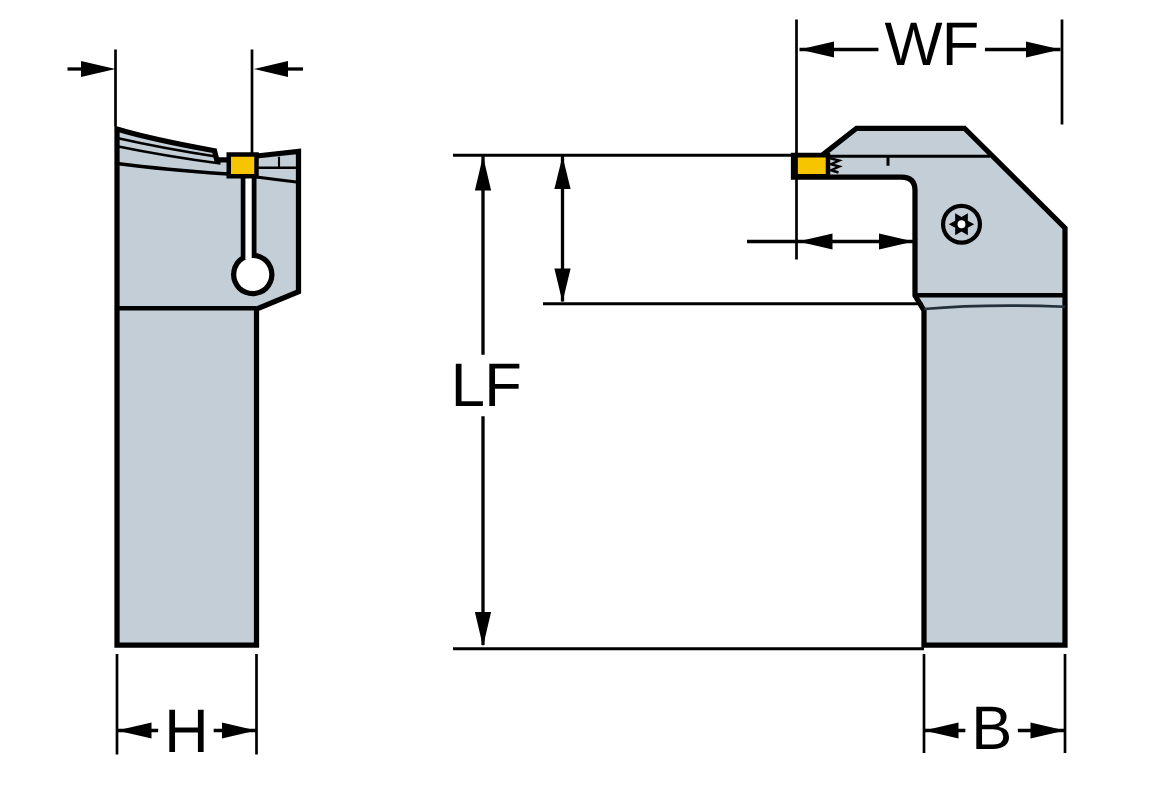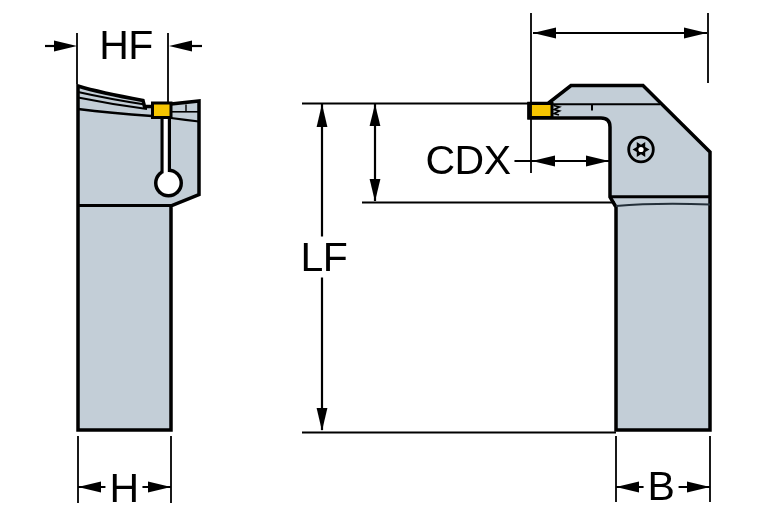--- a/index.html
+++ b/index.html
@@ -131,18 +131,17 @@
 
     <g>
       <line class="ink" stroke-width="1.8" x1="616" y1="436" x2="616" y2="502"></line>
       <line class="ink" stroke-width="1.8" x1="710" y1="436" x2="710" y2="502"></line>
       <line class="ink" stroke-width="2.2" x1="616" y1="487" x2="710" y2="487"></line>
       <polygon class="ink-fill" points="616,487 639,481.6 639,492.4"></polygon>
       <polygon class="ink-fill" points="710,487 687,481.6 687,492.4"></polygon>
     </g>
   </svg>
 
-  <div class="dim-label" style="left:126px;top:45px;">HF</div>
-  <div class="dim-label masked" style="left:468px;top:160px;">CDX</div>
+  <div class="dim-label masked" style="left:621px;top:30px;">WF</div>
   <div class="dim-label masked" style="left:324px;top:257px;">LF</div>
   <div class="dim-label masked" style="left:124px;top:488px;">H</div>
   <div class="dim-label masked" style="left:661px;top:486px;">B</div>
 </div>
 
 </body></html>

